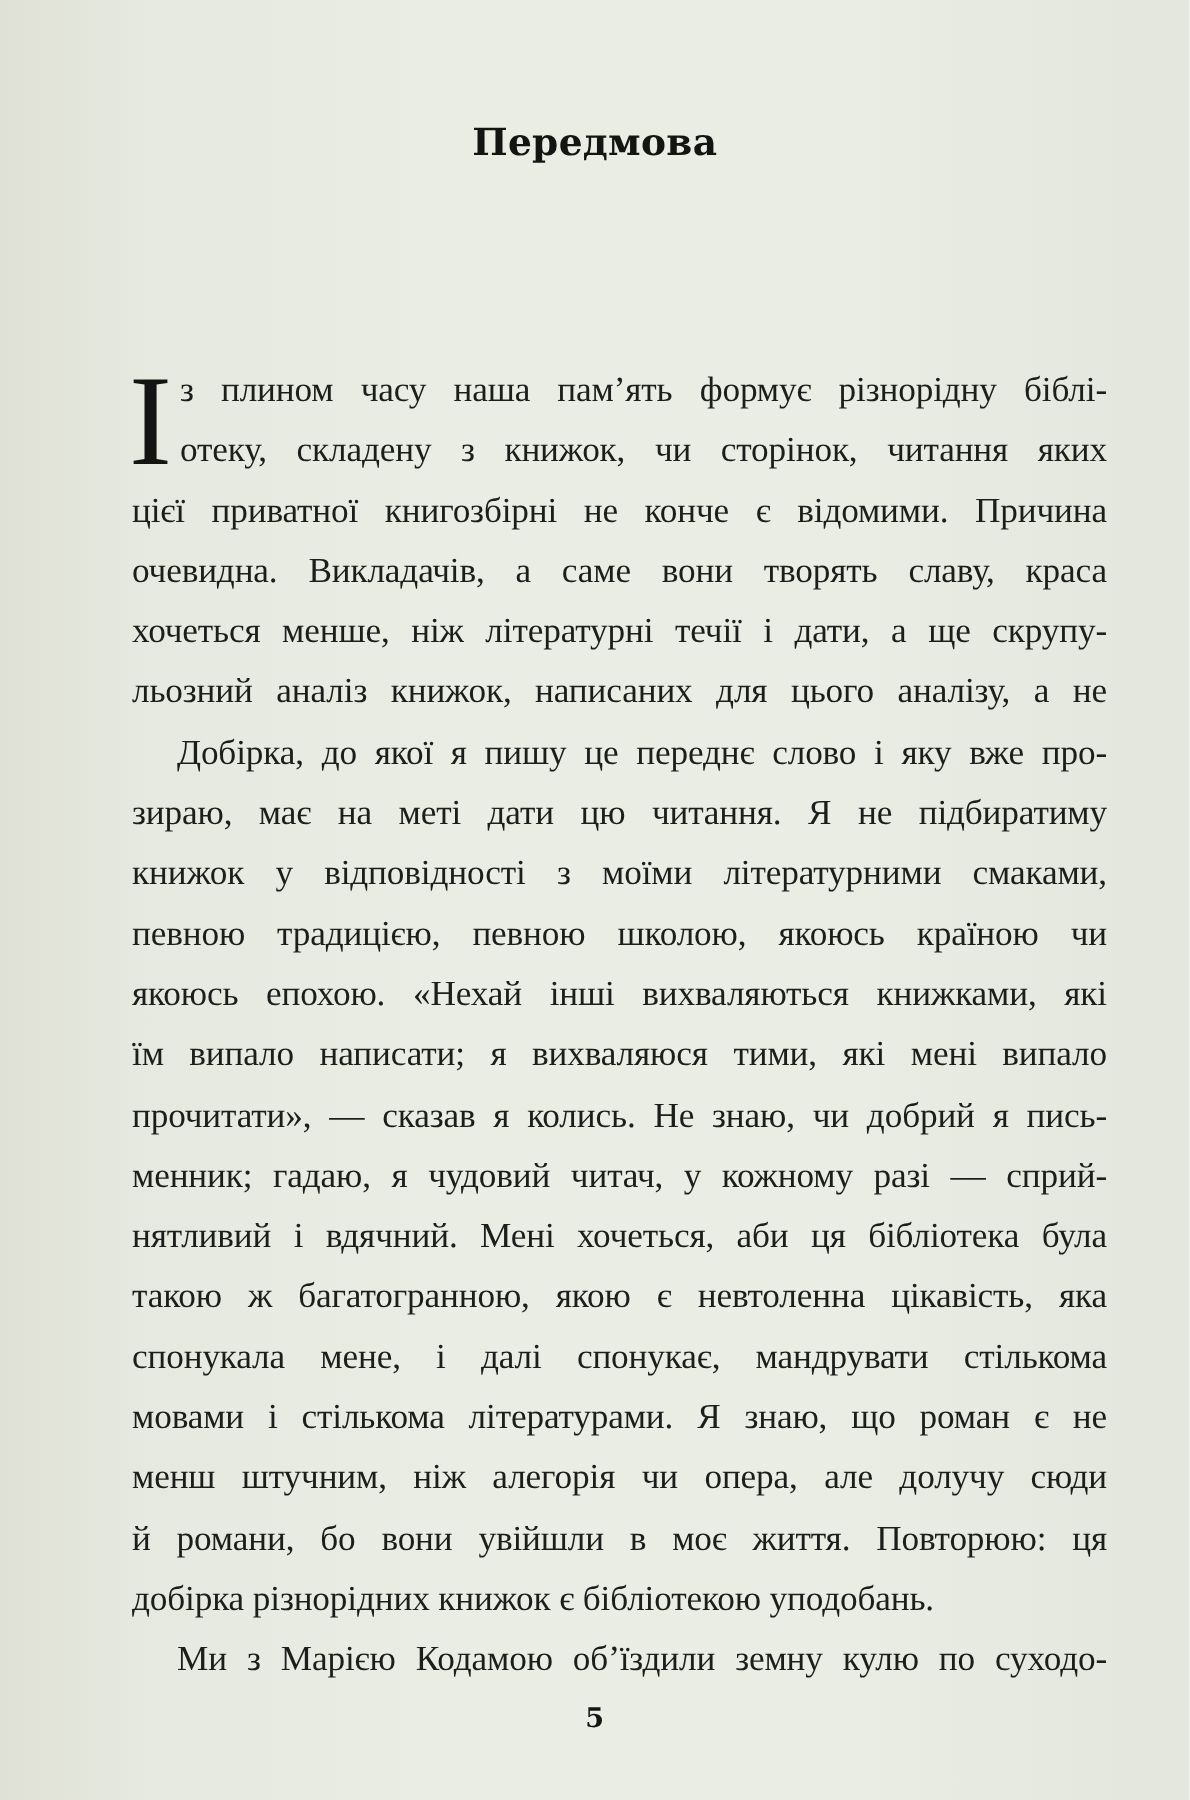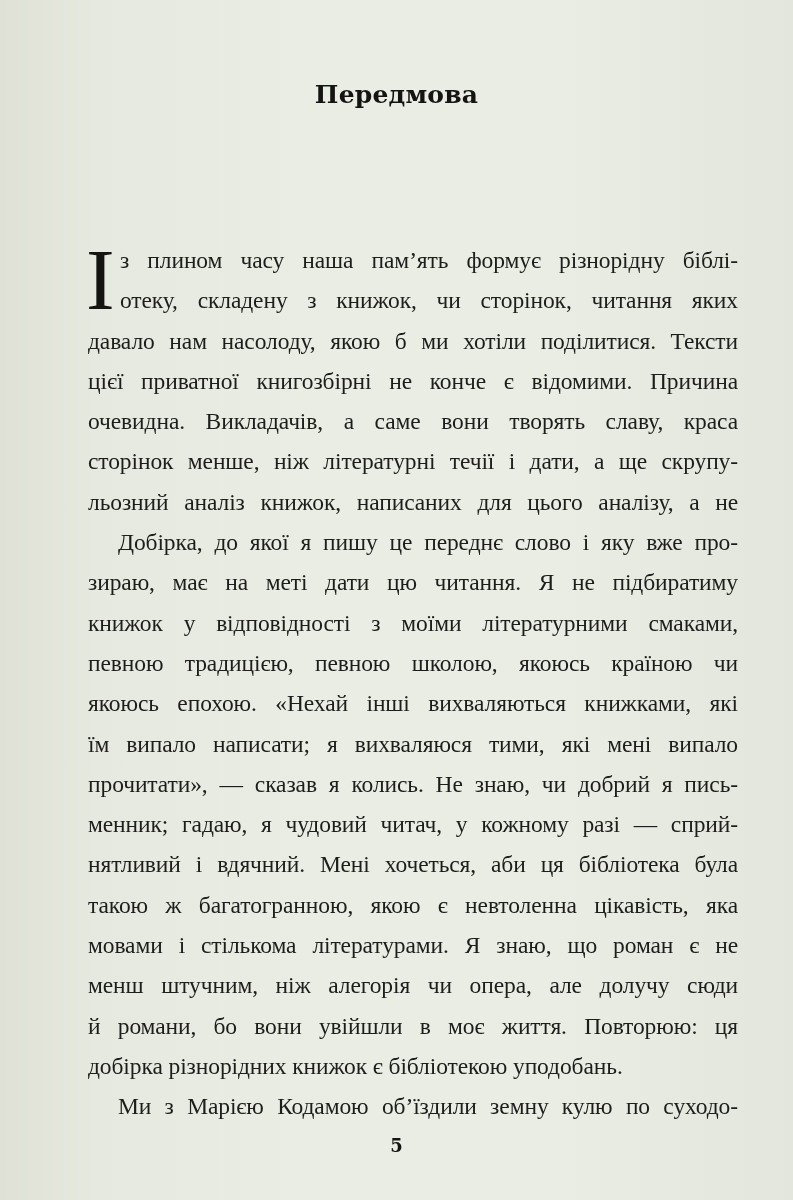--- a/index.html
+++ b/index.html
@@ -79,38 +79,38 @@
 <body>
 
 <div class="page-title">Передмова</div>
 
 <div class="body-text">
 
   <div class="paragraph" style="position:relative;">
     <span class="dropcap">І</span>
     <div class="line dropcap-line">з плином часу наша пам’ять формує різнорідну біблі-</div>
     <div class="line dropcap-line">отеку, складену з книжок, чи сторінок, читання яких</div>
-    <div class="line">давало нам насолоду, якою б ми хотіли поділитися. Тексти</div>
     <div class="line">цієї приватної книгозбірні не конче є відомими. Причина</div>
     <div class="line">очевидна. Викладачів, а саме вони творять славу, краса</div>
-    <div class="line">сторінок менше, ніж літературні течії і дати, а ще скрупу-</div>
+    <div class="line">хочеться менше, ніж літературні течії і дати, а ще скрупу-</div>
     <div class="line">льозний аналіз книжок, написаних для цього аналізу, а не</div>
   </div>
 
   <div class="paragraph">
     <div class="line indent">Добірка, до якої я пишу це переднє слово і яку вже про-</div>
     <div class="line">зираю, має на меті дати цю читання. Я не підбиратиму</div>
     <div class="line">книжок у відповідності з моїми літературними смаками,</div>
     <div class="line">певною традицією, певною школою, якоюсь країною чи</div>
     <div class="line">якоюсь епохою. «Нехай інші вихваляються книжками, які</div>
     <div class="line">їм випало написати; я вихваляюся тими, які мені випало</div>
     <div class="line">прочитати», — сказав я колись. Не знаю, чи добрий я пись-</div>
     <div class="line">менник; гадаю, я чудовий читач, у кожному разі — сприй-</div>
     <div class="line">нятливий і вдячний. Мені хочеться, аби ця бібліотека була</div>
     <div class="line">такою ж багатогранною, якою є невтоленна цікавість, яка</div>
+    <div class="line">спонукала мене, і далі спонукає, мандрувати стількома</div>
     <div class="line">мовами і стількома літературами. Я знаю, що роман є не</div>
     <div class="line">менш штучним, ніж алегорія чи опера, але долучу сюди</div>
     <div class="line">й романи, бо вони увійшли в моє життя. Повторюю: ця</div>
     <div class="line last">добірка різнорідних книжок є бібліотекою уподобань.</div>
   </div>
 
   <div class="paragraph">
     <div class="line indent">Ми з Марією Кодамою об’їздили земну кулю по суходо-</div>
 
   </div>

